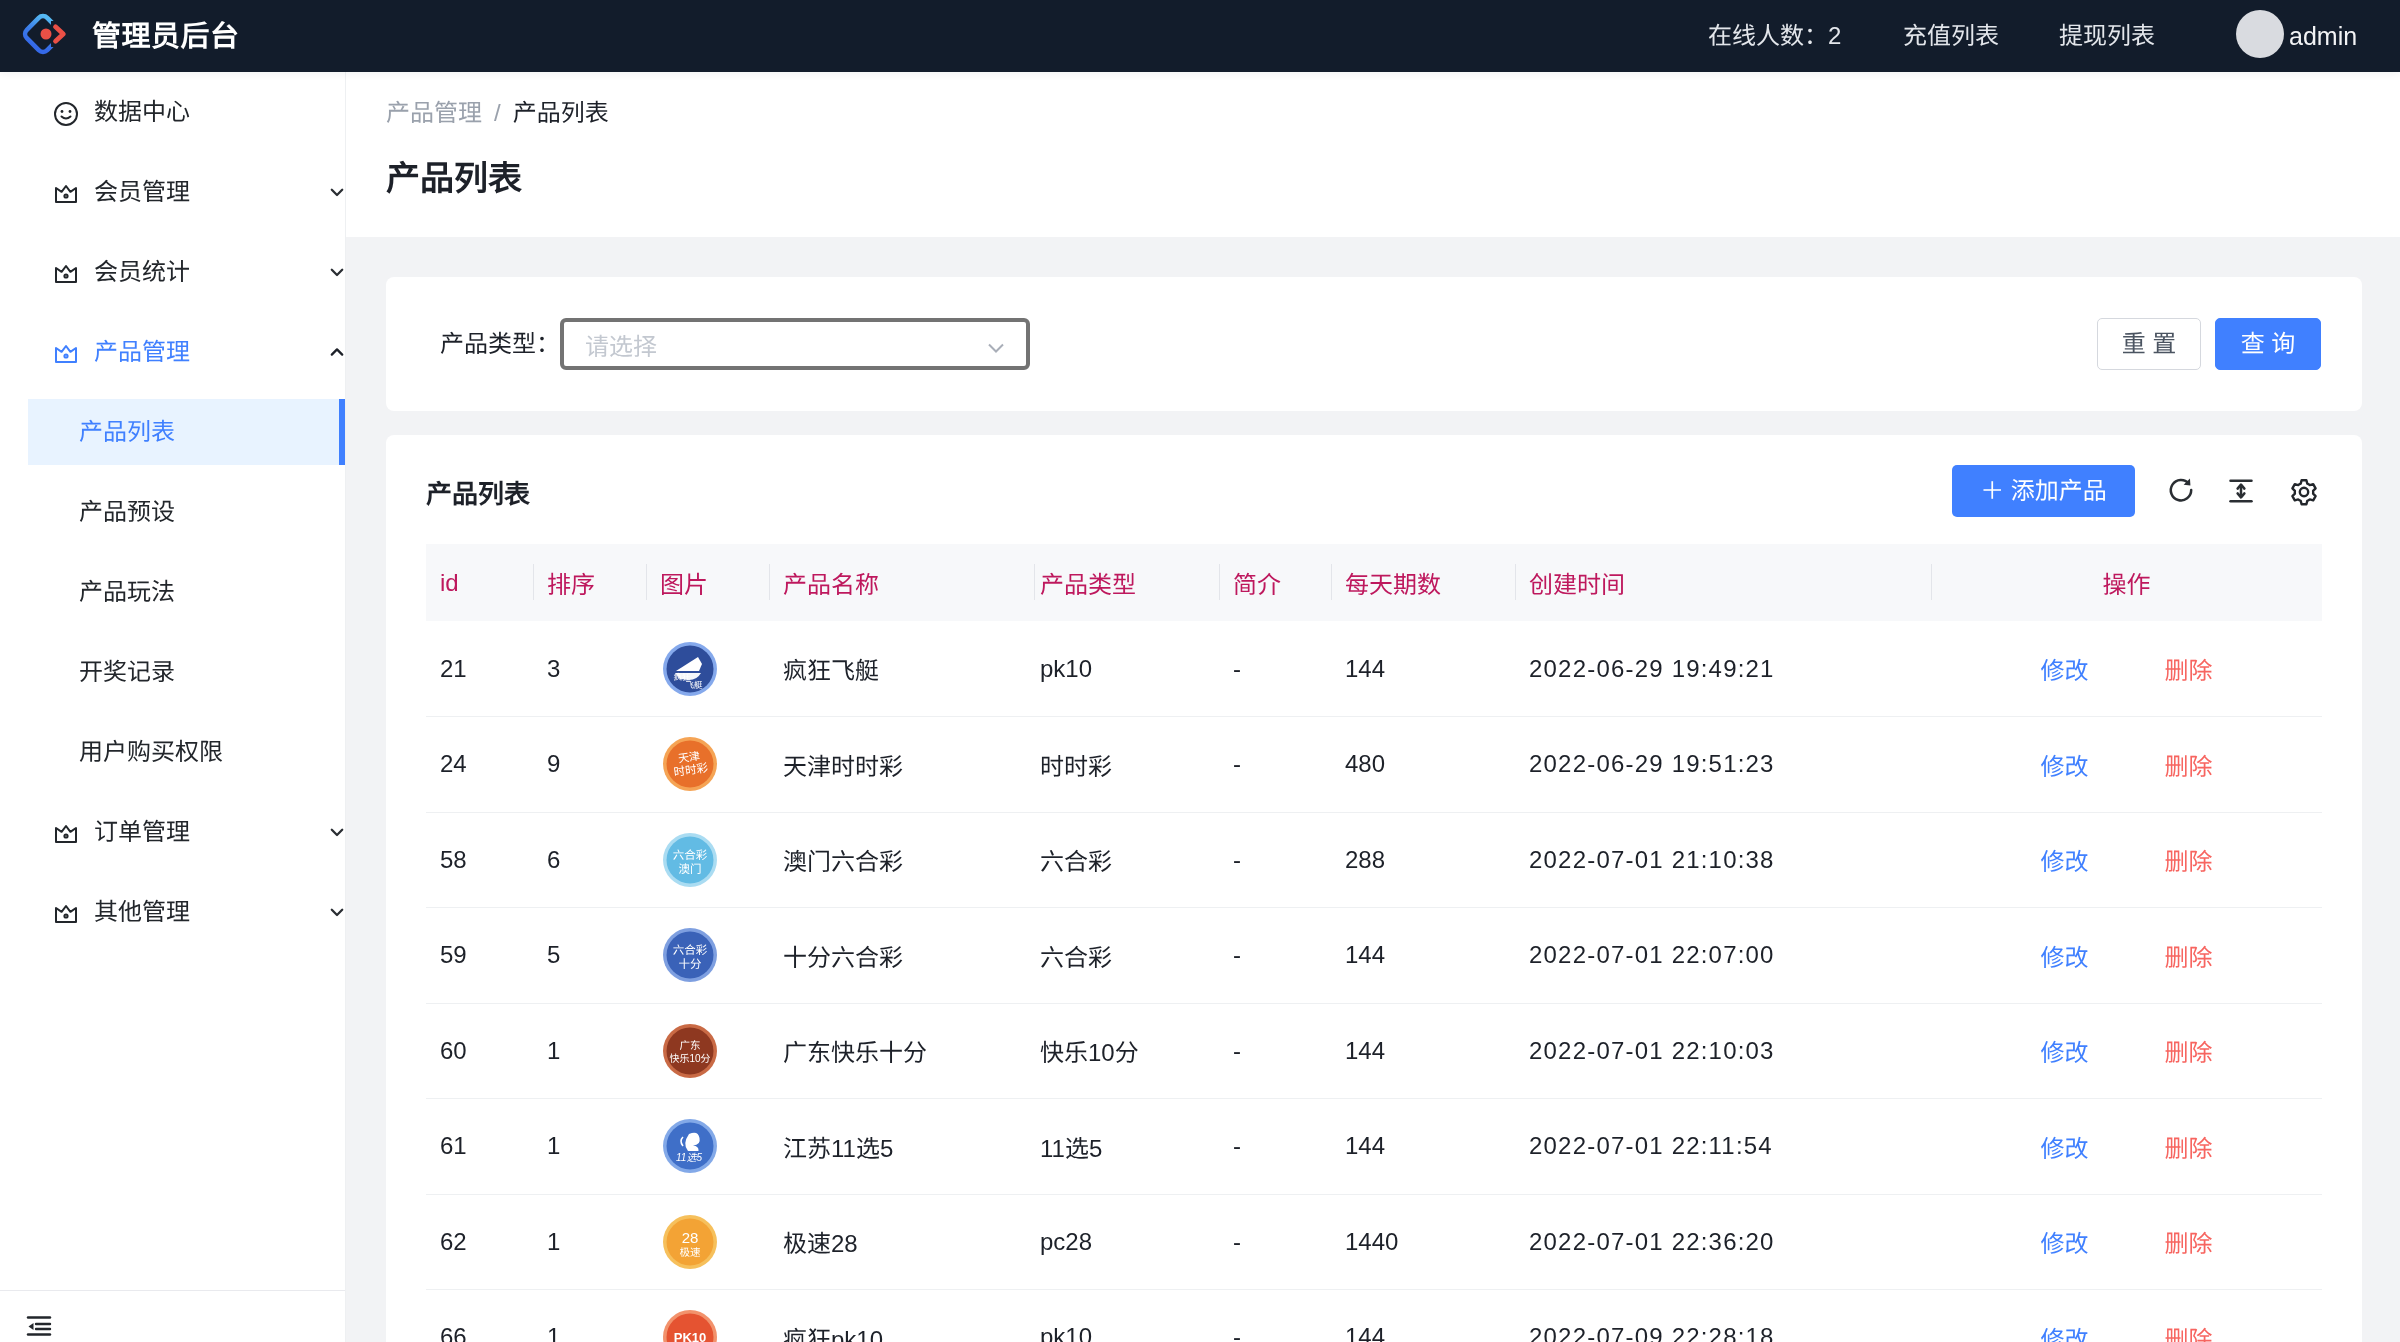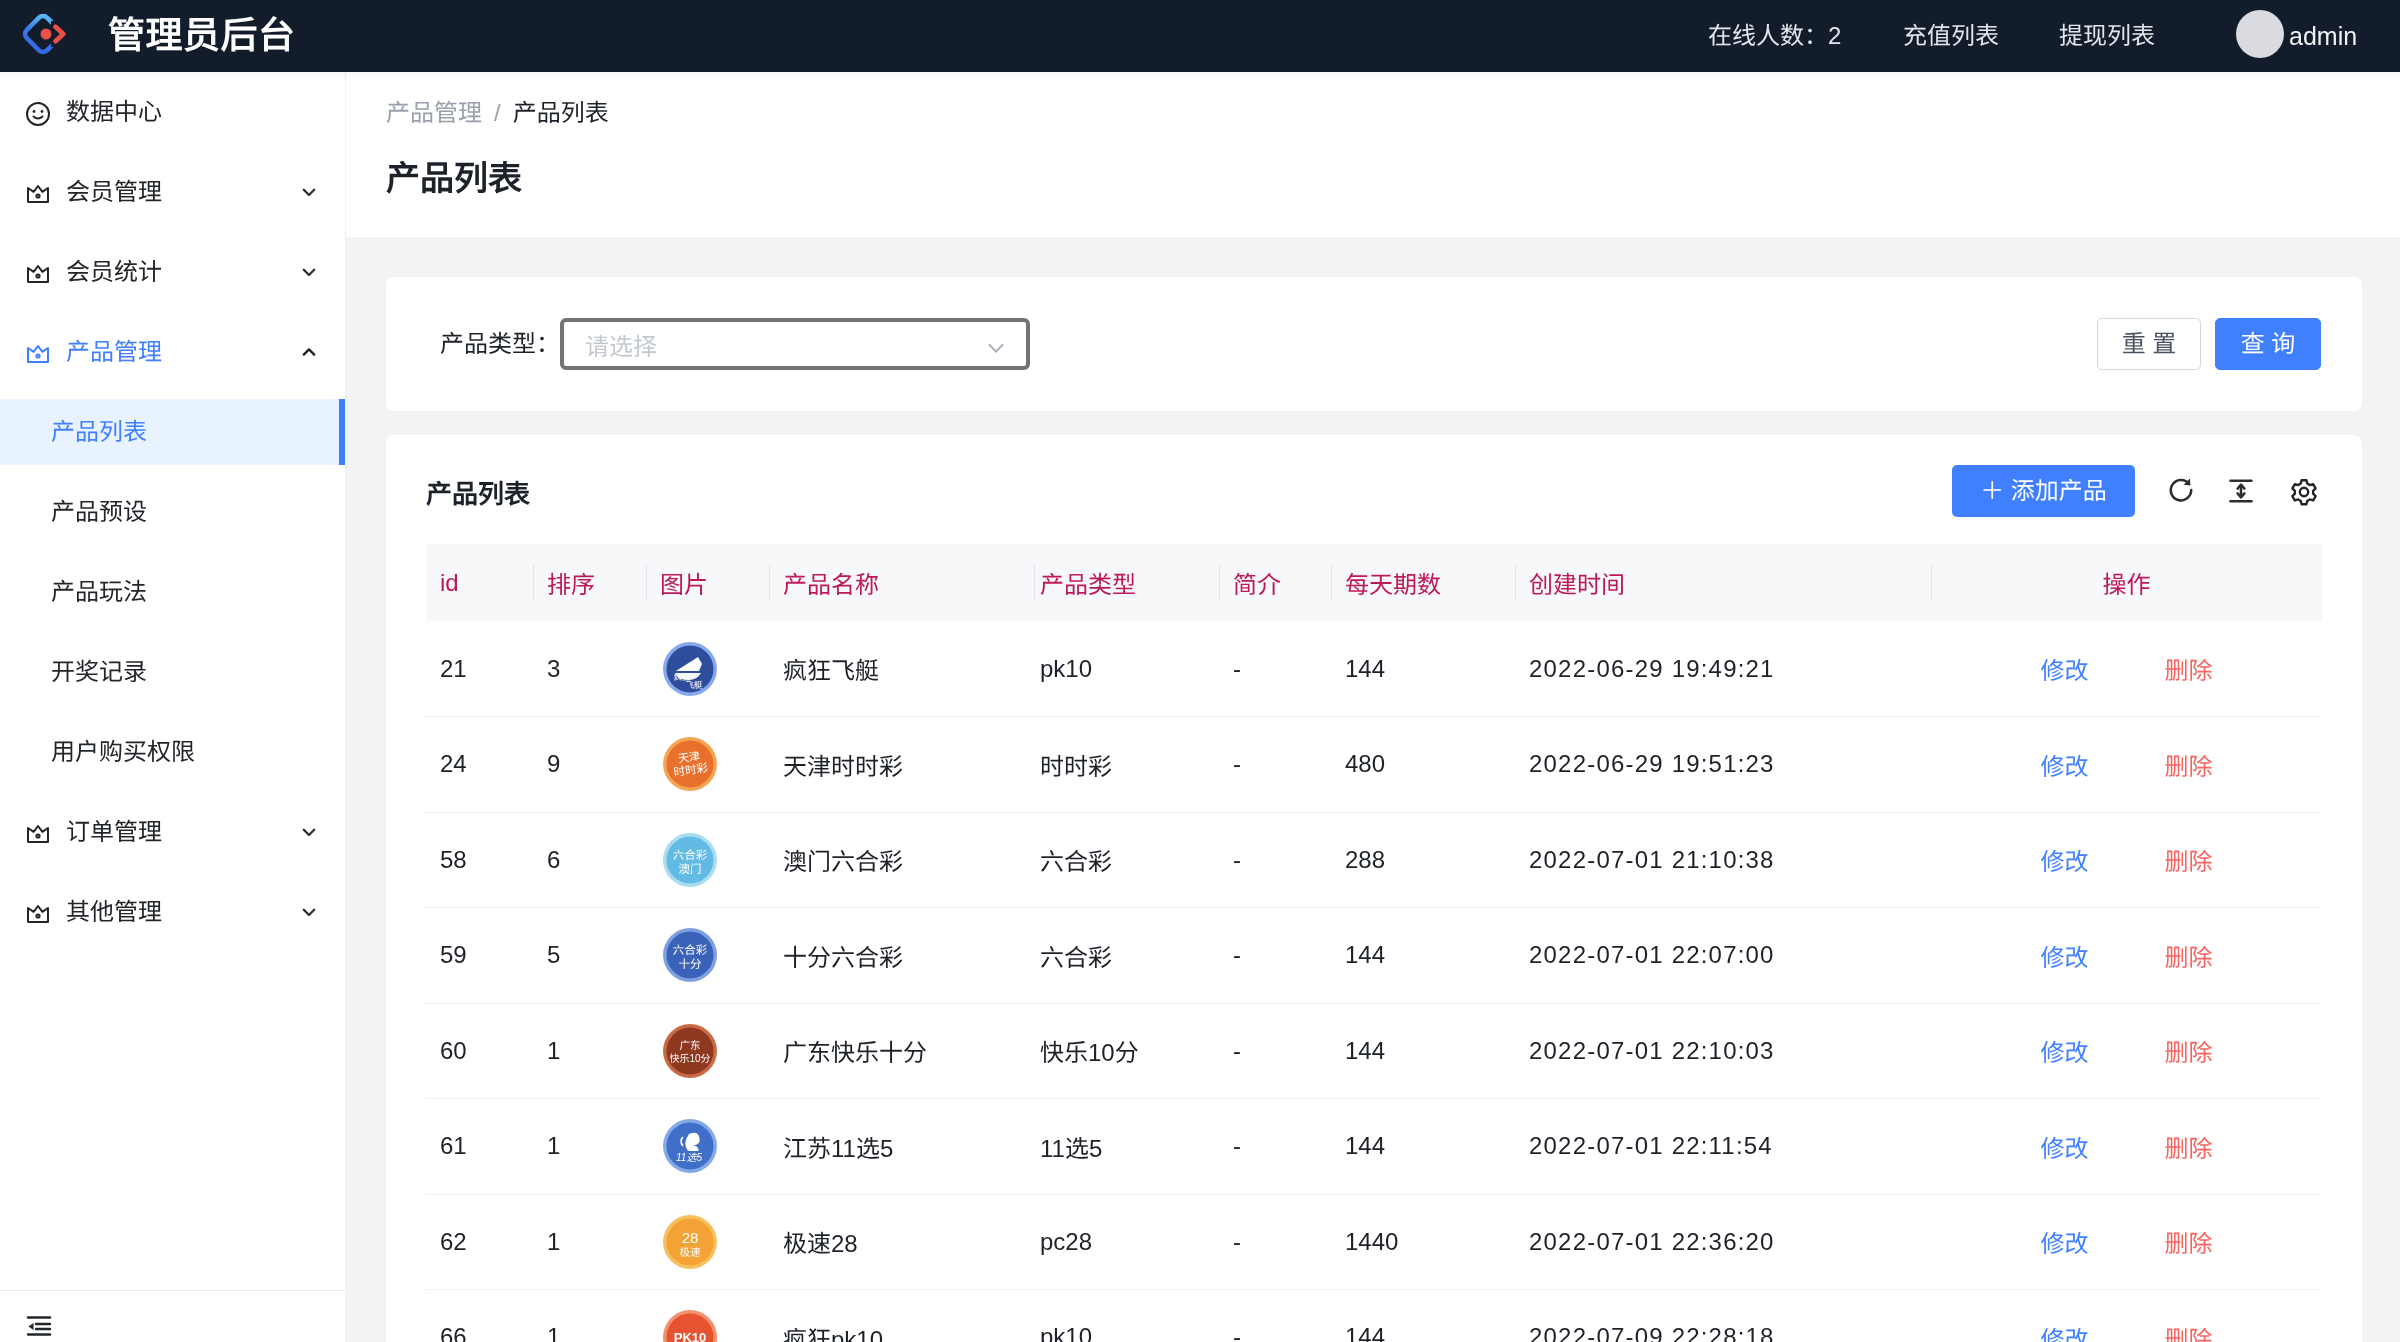--- a/index.html
+++ b/index.html
@@ -3,31 +3,31 @@
 <meta charset="UTF-8">
 <title>产品列表</title>
 <style>
   * { margin:0; padding:0; box-sizing:border-box; }
   html,body { width:2400px; height:1342px; overflow:hidden; }
   body { font-family:"Liberation Sans", sans-serif; font-size:24px; color:#1d2129; background:#fff; position:relative; }
 
   
   .header { position:absolute; left:0; top:0; width:2400px; height:72px; background:#121c2b; z-index:30; box-shadow:0 2px 8px rgba(20,30,50,0.06); }
   .logo-wrap { position:absolute; left:18px; top:9px; width:50px; height:50px; }
-  .brand { position:absolute; left:92px; top:0; height:64px; line-height:72px; color:#fff; font-size:37px; font-weight:700; letter-spacing:0.5px;margin-left:16px; }
+  .brand { position:absolute; left:92px; top:0; height:64px; line-height:72px; color:#fff; font-size:29px; font-weight:700; letter-spacing:0.5px; }
   .hright { position:absolute; top:0; height:72px; color:#e3e6eb; font-size:24px; }
   .ht1 { left:1708px; }
   .ht2 { left:1903px; }
   .ht3 { left:2059px; }
   .hright span.l { line-height:72px; display:block; }
   .avatar { position:absolute; left:2236px; top:10px; width:48px; height:48px; border-radius:50%; background:#d9dbe0; }
   .admin { position:absolute; left:2289px; top:0; height:72px; line-height:72px; color:#f2f3f5; font-size:25px; }
 
   
-  .sidebar { position:absolute; left:0; top:72px; width:346px; height:1270px; background:#fff; z-index:20; border-right:1px solid #eef0f2; }
+  .sidebar { position:absolute; left:0; top:72px; width:346px; height:1270px; background:#fff; z-index:20; border-right:1px solid #eef0f2;padding-left:28px; }
   .menu-item { position:relative; height:80px; }
   .menu-item .mi-icon { position:absolute; left:25px; top:50%; margin-top:-11px; width:26px; height:26px; }
   .menu-item .mi-text { position:absolute; left:66px; top:0; line-height:80px; font-size:24px; color:#22262b; }
   .menu-item .mi-arrow { position:absolute; left:297px; top:50%; margin-top:-12px; width:24px; height:24px; }
   .menu-item.blue .mi-text { color:#4080ff; }
   .sub-item { position:relative; height:80px; }
   .sub-item .mi-text { position:absolute; left:51px; top:0; line-height:80px; font-size:24px; color:#22262b; }
   .sub-item.active { background:#e8f3ff; height:66px; margin:7px 0; }
   .sub-item.active .mi-text { line-height:66px; color:#4080ff; }
   .active-bar { position:absolute; right:0; top:0; width:6px; height:66px; background:#4080ff; }

